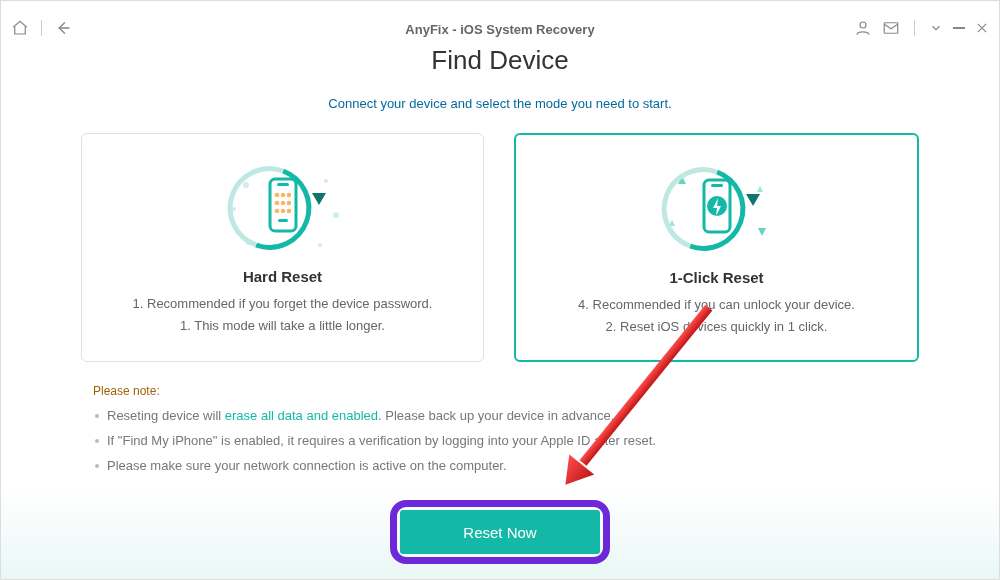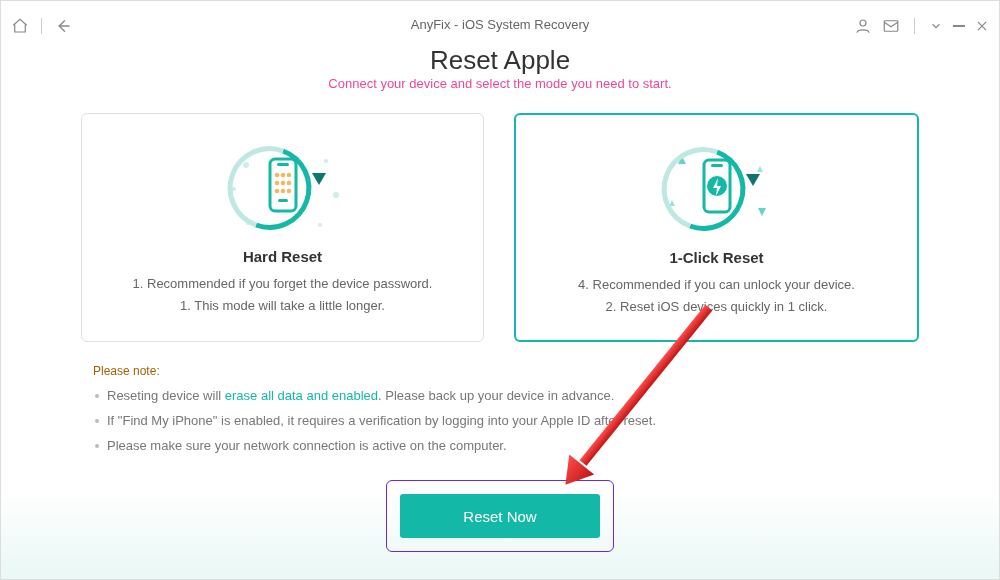--- a/index.html
+++ b/index.html
@@ -10,40 +10,41 @@
       font-family: -apple-system, "Segoe UI", Helvetica, Arial, sans-serif;
       color: #333;
       overflow: hidden;
       position: relative;
       border: 1px solid #ddd;
     }
     
     .titlebar {
       height: 36px;
       display: flex;
-      align-items: flex-start;
-      padding: 16px 10px;
+      align-items: flex-end;
+      padding: 0 10px;
       position: relative;
+      font-weight: bold;
     }
     .titlebar .left { display: flex; align-items: center; gap: 8px; color: #888; }
     .titlebar .left .sep { width: 1px; height: 16px; background: #ccc; margin: 0 4px; }
     .titlebar .center {
       position: absolute; left: 0; right: 0; text-align: center;
       font-size: 13px; color: #666; pointer-events: none;
     }
     .titlebar .right { margin-left: auto; display: flex; align-items: center; gap: 10px; color: #888; }
     .titlebar .right .sep { width: 1px; height: 16px; background: #ccc; margin: 0 4px; }
     .tb-icon { width: 18px; height: 18px; display: inline-flex; align-items: center; justify-content: center; }
     .tb-icon svg { width: 100%; height: 100%; }
     .tb-btn { cursor: pointer; }
 
     
     .heading { text-align: center; margin-top: 8px; }
     .heading h1 { font-size: 26px; font-weight: 500; color: #333; }
-    .heading p { font-size: 13px; color: #ec4899; margin-top: 0; }
+    .heading p { font-size: 13px; color: #0369a1; margin-top: 20px; }
 
     
     .cards {
       display: flex; justify-content: center; gap: 30px;
       margin: 22px 80px 0 80px;
     }
     .card {
       flex: 1 1 0;
       border: 1px solid #e0e0e0;
       border-radius: 6px;
@@ -62,21 +63,21 @@
     .notes { margin: 22px 92px 0 92px; }
     .notes-label { color: #a16207; font-size: 12px; margin-bottom: 6px; }
     .notes ul { list-style: none; }
     .notes li { font-size: 13px; color: #777; line-height: 1.9; position: relative; padding-left: 14px; }
     .notes li::before { content: ""; width: 4px; height: 4px; background: #bbb; border-radius: 50%; position: absolute; left: 2px; top: 10px; }
     .notes .highlight { color: #14b8a6; }
 
     
     .cta-wrap { text-align: center; margin-top: 22px; position: relative; }
     .cta-frame {
-      display: inline-block; padding: 13px; border: 1px solid #6d28d9; border-radius: 6px;
+      display: inline-block; padding: 3px; border: 7px solid #6d28d9; border-radius: 16px;
     }
     .cta {
       width: 200px; height: 44px; background: #14b8a6; color: #fff; border: none;
       font-size: 15px; border-radius: 3px; display: inline-flex; align-items: center; justify-content: center;
       cursor: pointer;
     }
 
     
     .arrow-annot { position: absolute; pointer-events: none; left: 0; top: 0; width: 1000px; height: 580px; z-index: 5; }
 
@@ -130,21 +131,21 @@
     <span class="tb-btn" style="width:12px;height:2px;background:#888;display:inline-block"></span>
     <span class="tb-icon tb-btn" style="width:14px">
       <svg viewBox="0 0 24 24" fill="none" stroke="#888" stroke-width="2">
           <path d="M5 5l14 14M19 5L5 19"></path>
         </svg>
     </span>
   </div>
 </div>
 
 <div class="heading">
-  <h1>Reset Apple</h1>
+  <h1>Find Device</h1>
   <p>Connect your device and select the mode you need to start.</p>
 </div>
 
 <div class="cards">
   <div class="card">
     <div class="card-icon">
       <svg width="150" height="100" viewBox="0 0 150 100">
         <circle cx="38" cy="28" r="3" fill="#cdeee9"></circle>
           <circle cx="26" cy="52" r="2" fill="#cdeee9"></circle>
         <circle cx="118" cy="24" r="2" fill="#cdeee9"></circle>

